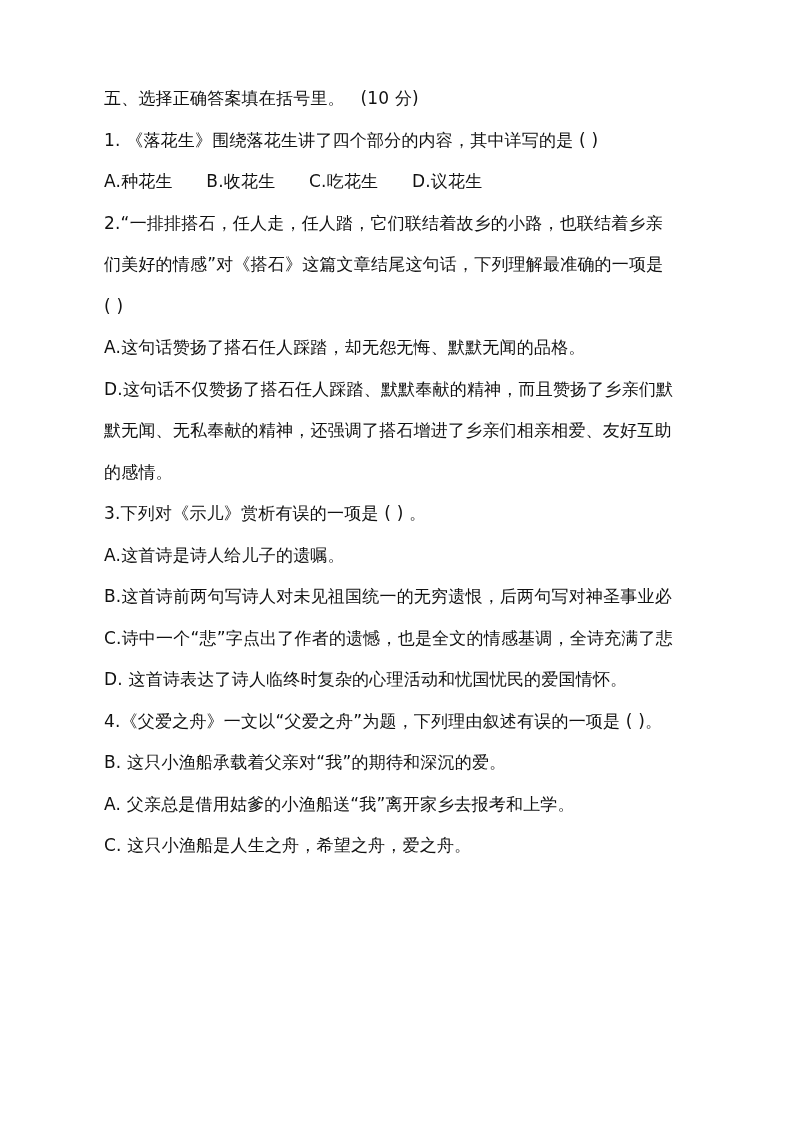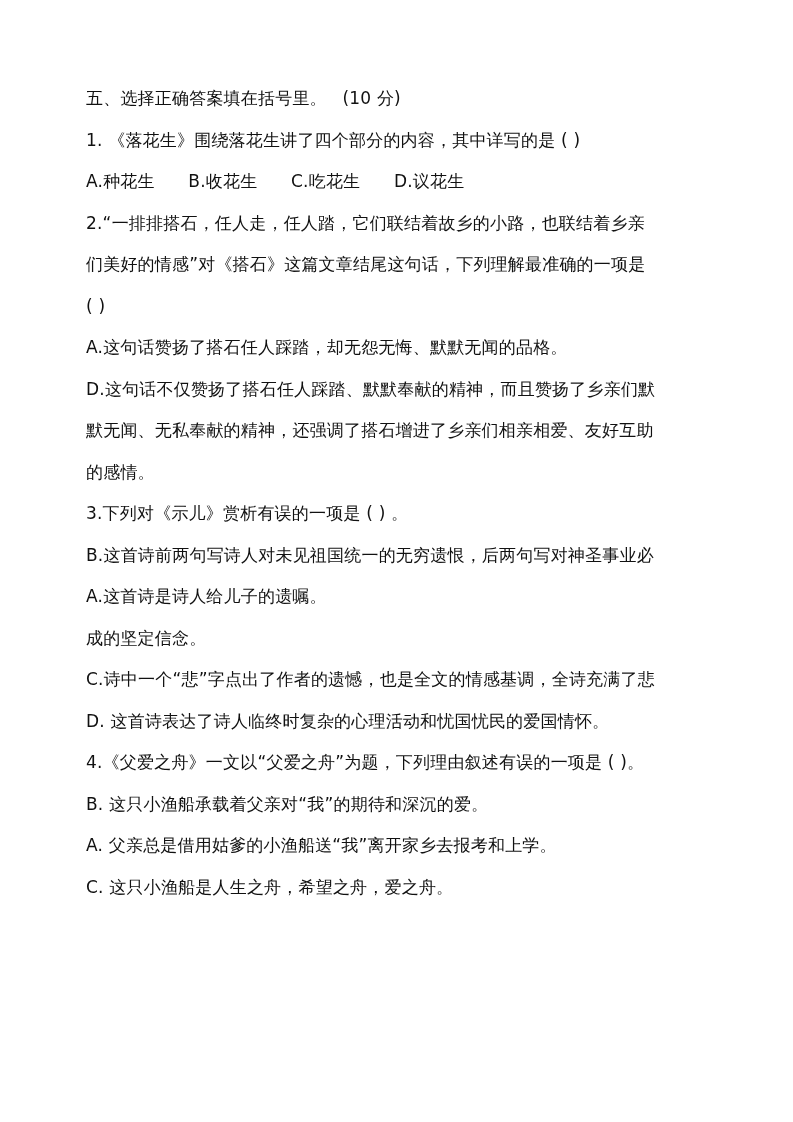--- a/index.html
+++ b/index.html
@@ -1,21 +1,21 @@
 <!DOCTYPE html>
 <html><head>
   <meta charset="utf-8">
   <style>
     html, body { margin: 0; padding: 0; background: #ffffff; }
     body {
       width: 793px; height: 1122px; position: relative; overflow: hidden;
       font-family: "DejaVu Sans", "Liberation Sans", sans-serif;
       color: #111111;
     }
-    .page { position: absolute; left: 86px; top: 84px; width: 620px; }
+    .page { position: absolute; left: 104px; top: 84px; width: 620px; }
     .line {
       height: 41.5px; line-height: 28px; font-size: 17px;
       white-space: nowrap; letter-spacing: 0.2px;
     }
     .opt-row span { display: inline-block; margin-right: 28px; }
     .paren { display: inline-block; padding-left: 10px; }
   </style>
 </head>
 <body>
 
@@ -35,23 +35,22 @@
 
   <div class="line">2.“一排排搭石，任人走，任人踏，它们联结着故乡的小路，也联结着乡亲</div>
   <div class="line">们美好的情感”对《搭石》这篇文章结尾这句话，下列理解最准确的一项是</div>
   <div class="line"> (      )</div>
   <div class="line">A.这句话赞扬了搭石任人踩踏，却无怨无悔、默默无闻的品格。</div>
   <div class="line">D.这句话不仅赞扬了搭石任人踩踏、默默奉献的精神，而且赞扬了乡亲们默</div>
   <div class="line">默无闻、无私奉献的精神，还强调了搭石增进了乡亲们相亲相爱、友好互助</div>
   <div class="line">的感情。</div>
 
   <div class="line">3.下列对《示儿》赏析有误的一项是 (      ) 。</div>
+  <div class="line">A.这首诗是诗人给儿子的遗嘱。</div>
   <div class="line">B.这首诗前两句写诗人对未见祖国统一的无穷遗恨，后两句写对神圣事业必</div>
-  <div class="line">A.这首诗是诗人给儿子的遗嘱。</div>
-  <div class="line">成的坚定信念。</div>
   <div class="line">C.诗中一个“悲”字点出了作者的遗憾，也是全文的情感基调，全诗充满了悲</div>
   <div class="line">D.  这首诗表达了诗人临终时复杂的心理活动和忧国忧民的爱国情怀。</div>
 
   <div class="line">4.《父爱之舟》一文以“父爱之舟”为题，下列理由叙述有误的一项是 (      )。</div>
   <div class="line">B.  这只小渔船承载着父亲对“我”的期待和深沉的爱。</div>
   <div class="line">A.  父亲总是借用姑爹的小渔船送“我”离开家乡去报考和上学。</div>
   <div class="line">C.  这只小渔船是人生之舟，希望之舟，爱之舟。</div>
 </div>
 
 </body></html>

